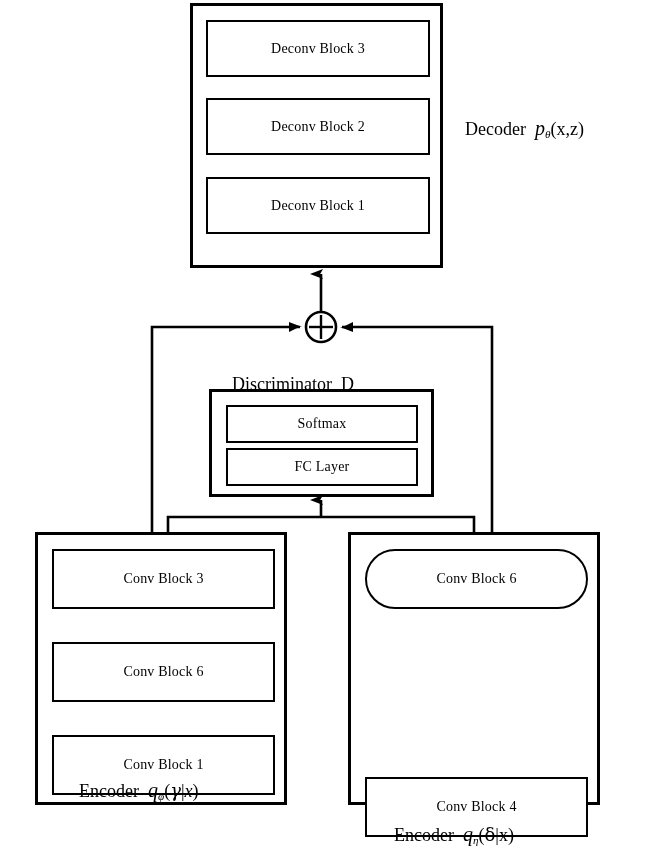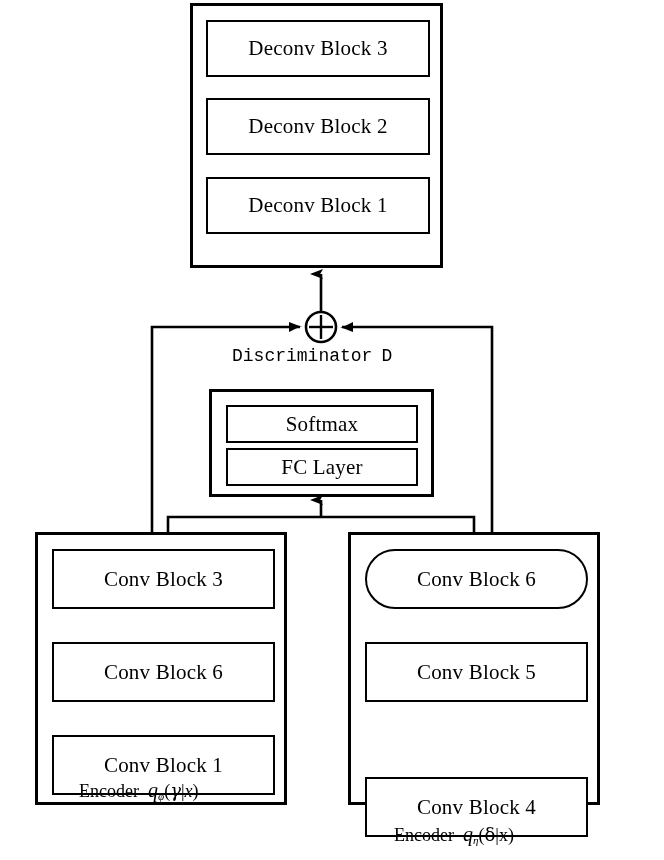--- a/index.html
+++ b/index.html
@@ -34,21 +34,21 @@
   .inner-box {
     position: absolute;
     border: 2px solid #000;
     background: #fff;
     box-sizing: border-box;
     display: flex;
     align-items: center;
     justify-content: center;
   }
   .inner-box span {
-    font-size: 21px;
+    font-size: 14px;
     line-height: 1;
     letter-spacing: 0.2px;
     white-space: nowrap;
   }
 
   
   .label {
     position: absolute;
     white-space: nowrap;
     font-size: 18px;
@@ -124,22 +124,25 @@
       <span>Deconv Block 3</span>
     </div>
     <div class="inner-box" style="left:13px; top:92px; width:224px; height:57px;">
       <span>Deconv Block 2</span>
     </div>
     <div class="inner-box" style="left:13px; top:171px; width:224px; height:57px;align-items:center;">
       <span>Deconv Block 1</span>
     </div>
   </div>
 
+  <div class="label" style="left:465px; top:118px;">
+    <span class="up">Decoder</span><span class="gap"></span><span class="mathvar">p</span><sub class="mathsub gki">θ</sub><span class="up">(x,z)</span>
+  </div>
 
-  <div class="label" style="left:232px; top:347px;font-family:Liberation Mono, monospace;">
+  <div class="label" style="left:232px; top:375px;">
     <span class="up">Discriminator</span><span class="gap"></span><span class="up">D</span>
   </div>
 
   <div class="outer-box" style="left:209px; top:389px; width:225px; height:108px;">
     <div class="inner-box" style="left:14px; top:56px; width:192px; height:38px;">
       <span>FC Layer</span>
     </div>
     <div class="inner-box" style="left:14px; top:13px; width:192px; height:38px;">
       <span>Softmax</span>
     </div>
@@ -158,23 +161,20 @@
   </div>
 
   <div class="label" style="left:79px; top:780px;">
     <span class="up">Encoder</span><span class="gap"></span><span class="mathvar">q</span><sub class="mathsub gki">φ</sub><span class="up">(</span><span class="gki">γ</span><span class="up">|</span><span class="mathvar" style="font-size:18px;">x</span><span class="up">)</span>
   </div>
 
   <div class="outer-box" style="left:348px; top:532px; width:252px; height:273px;">
     <div class="inner-box" style="left:14px; top:14px; width:223px; height:60px;border-radius:30px;">
       <span>Conv Block 6</span>
     </div>
-    <div class="inner-box" style="left:14px; top:107px; width:223px; height:60px;">
-      <span>Conv Block 5</span>
-    </div>
     <div class="inner-box" style="left:14px; top:200px; width:223px; height:60px;margin-top:42px;">
       <span>Conv Block 4</span>
     </div>
   </div>
 
   <div class="label" style="left:394px; top:824px;">
     <span class="up">Encoder</span><span class="gap"></span><span class="mathvar">q</span><sub class="mathsub gki">η</sub><span class="up">(</span><span class="gk">δ</span><span class="up">|</span><span class="up" style="font-size:18px;">x</span><span class="up">)</span>
   </div>
 
 </div>

